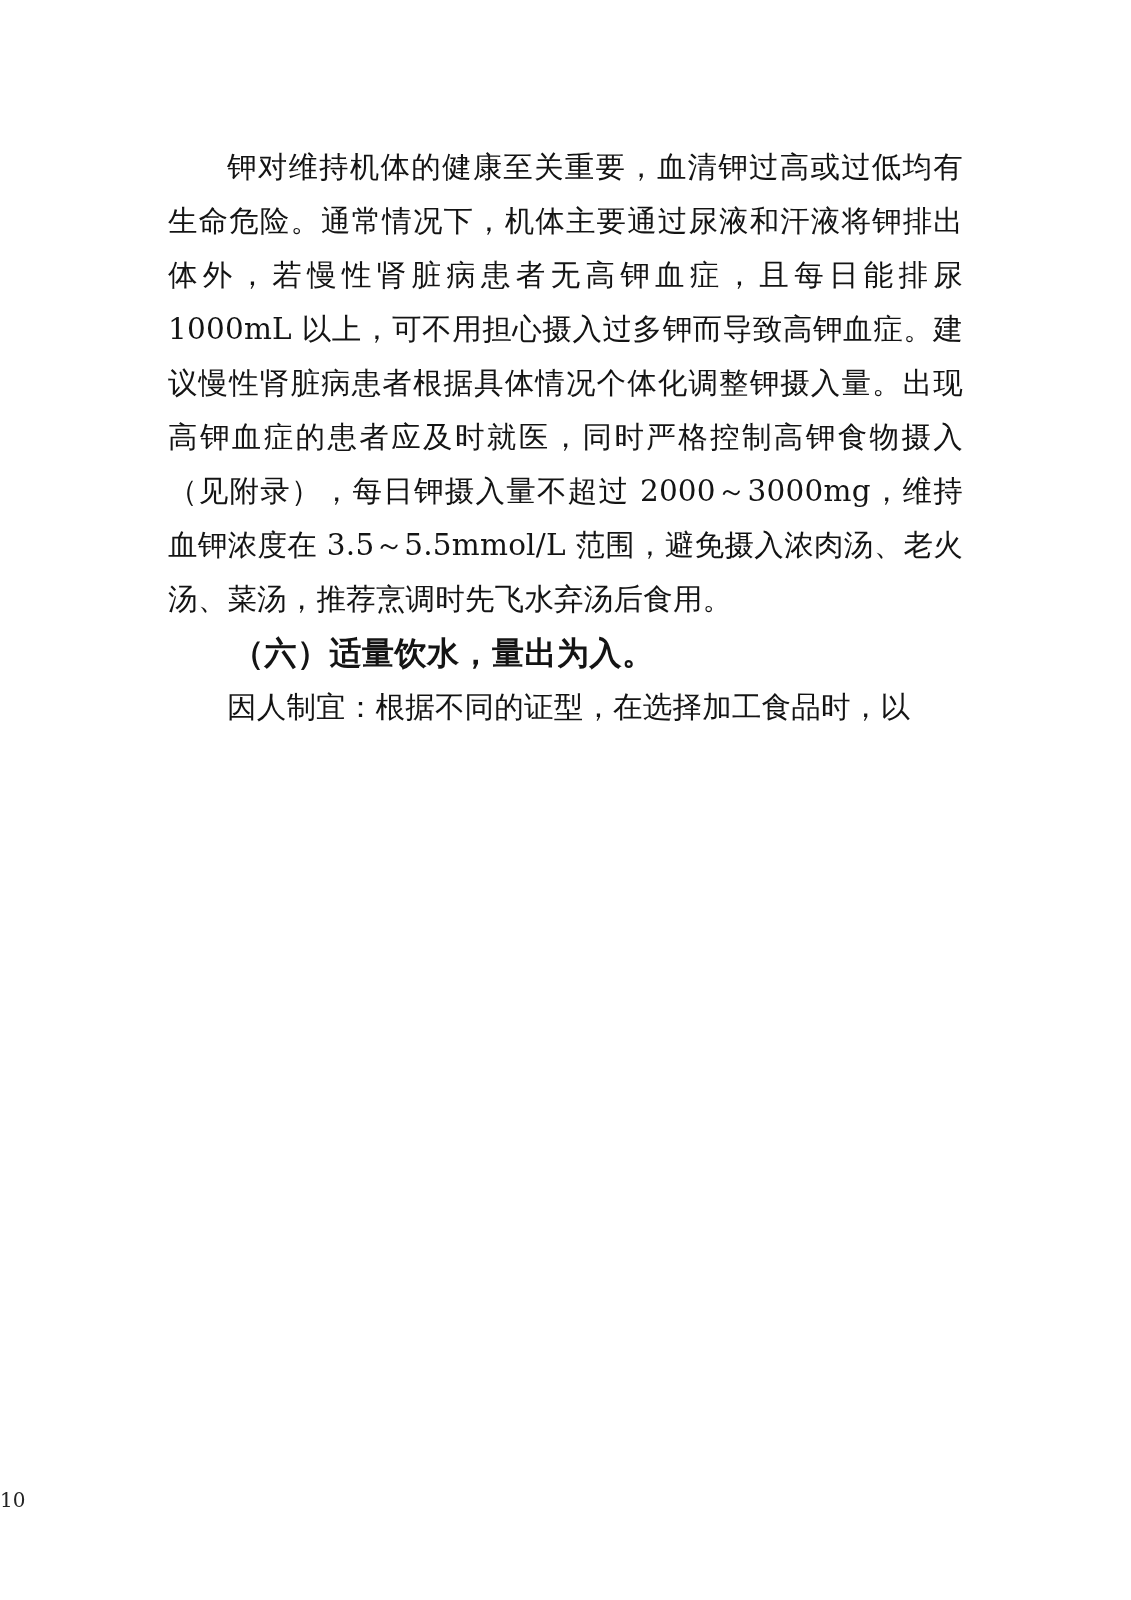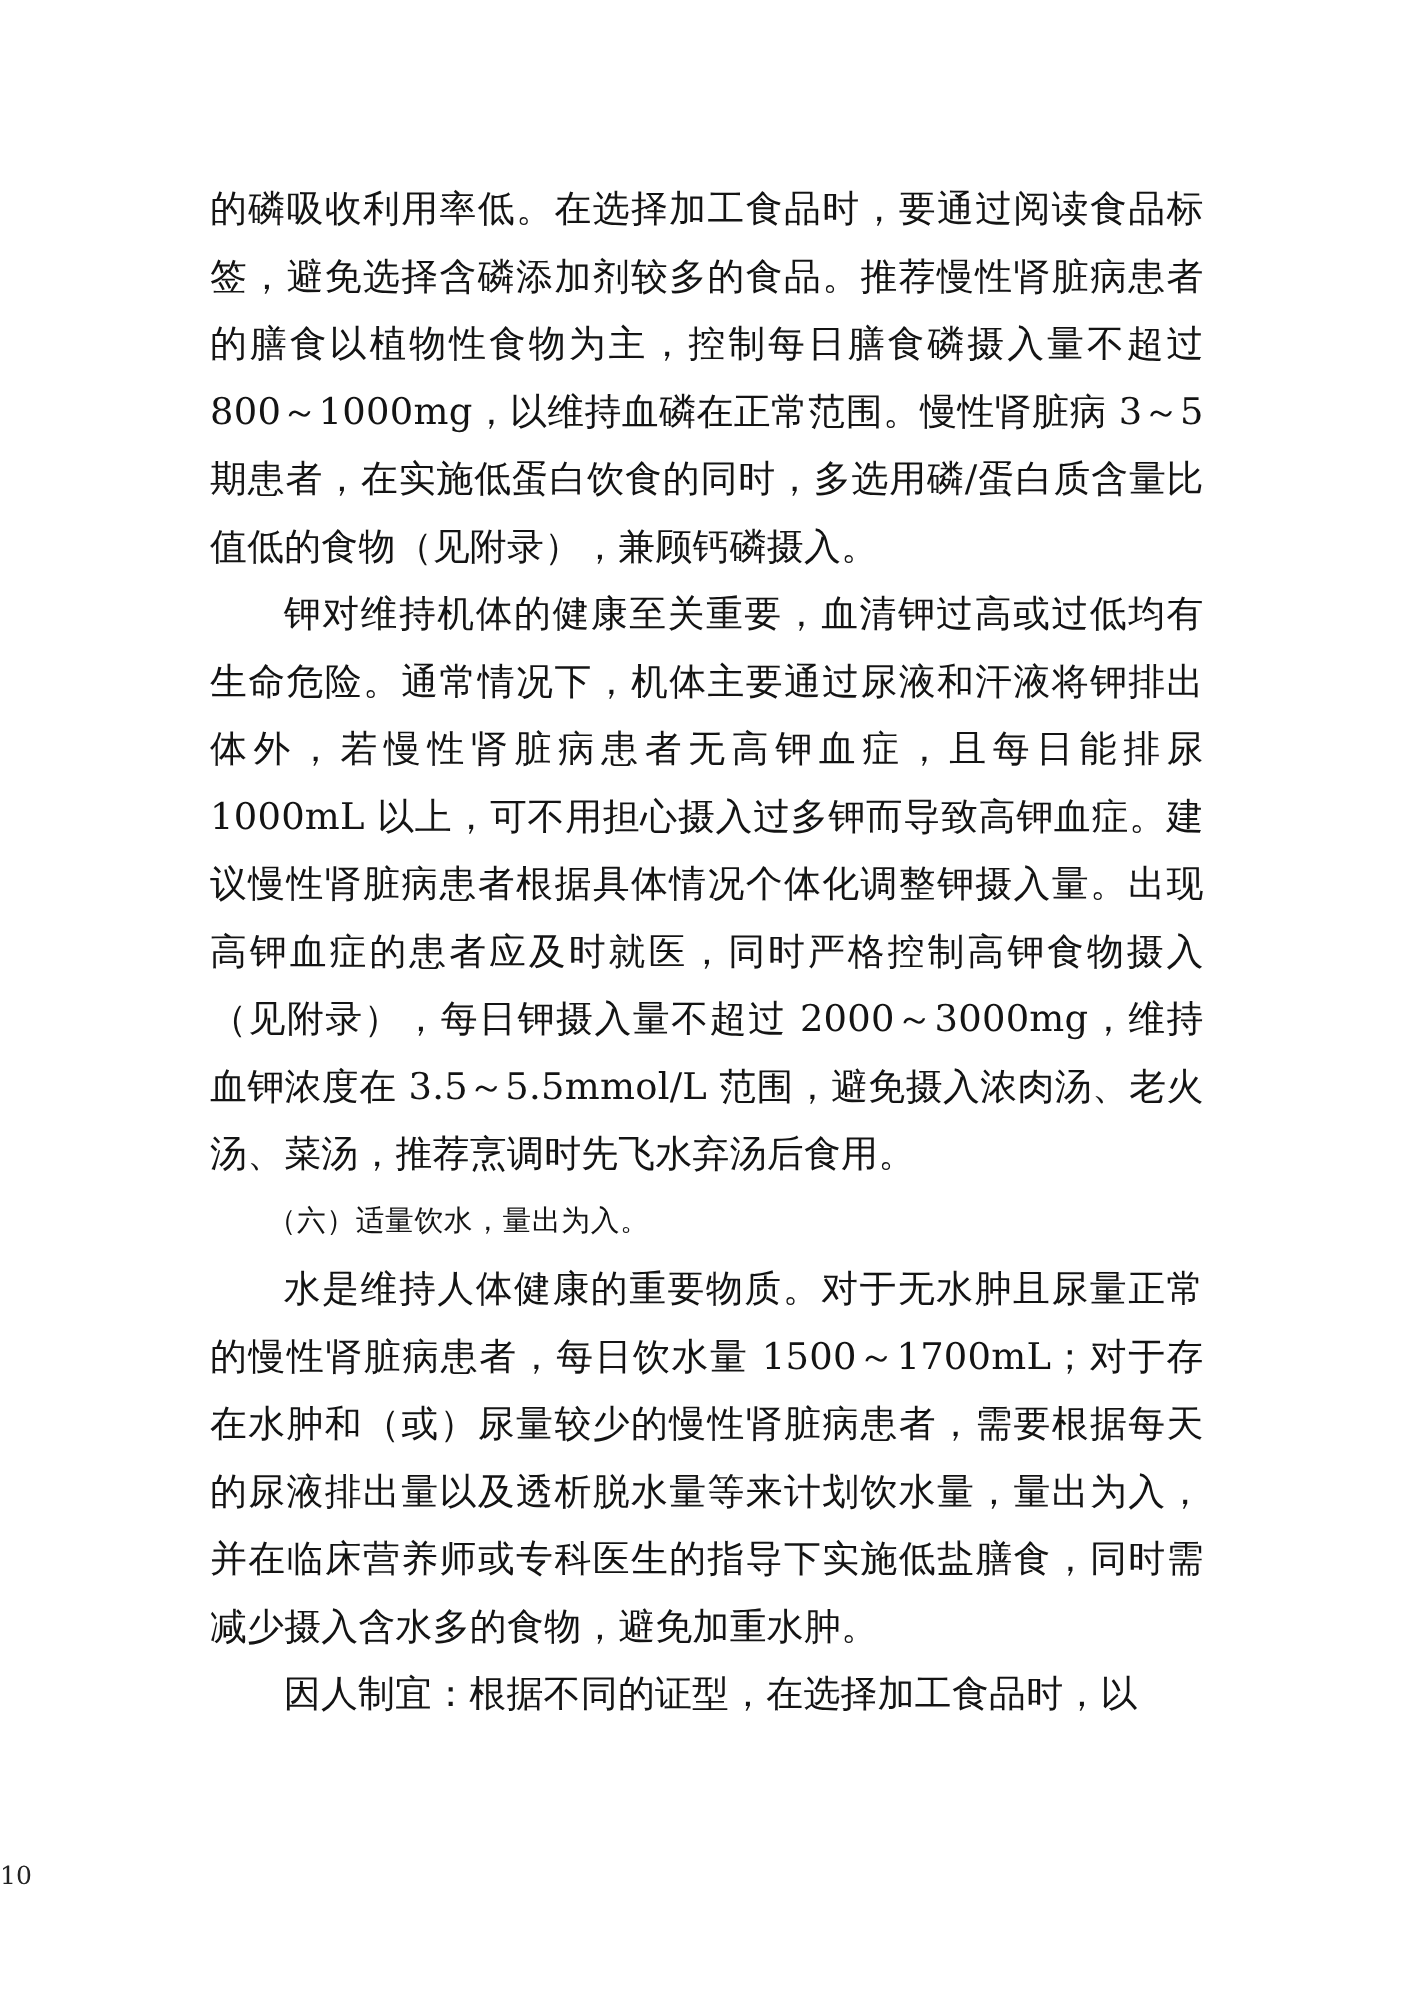--- a/index.html
+++ b/index.html
@@ -35,41 +35,39 @@
     text-indent: 2em;
     text-align: justify;
     text-justify: inter-ideograph;
   }
   .para.no-indent {
     text-indent: 0;
   }
   .heading {
     margin: 0;
     text-indent: 2em;
-    font-weight: normal;
-    font-size: 23px;
+    font-weight: bold;
+    font-size: 32px;
     line-height: 54px;
     letter-spacing: 0.5px;
   }
   .page-number {
     position: absolute;
     left: 0;
     right: 0;
     bottom: 88px;
     text-align: left;
     font-size: 20px;
     font-family: "DejaVu Serif", "Liberation Serif", serif;
     color: #232323;
   }
 </style>
 </head>
 <body>
 
 <div class="page">
   <div class="doc-body">
-    <p class="para no-indent">的磷吸收利用率低。在选择加工食品时，要通过阅读食品标签，避免选择含磷添加剂较多的食品。推荐慢性肾脏病患者的膳食以植物性食物为主，控制每日膳食磷摄入量不超过800～1000mg，以维持血磷在正常范围。慢性肾脏病 3～5 期患者，在实施低蛋白饮食的同时，多选用磷/蛋白质含量比值低的食物（见附录），兼顾钙磷摄入。</p>
     <p class="para">钾对维持机体的健康至关重要，血清钾过高或过低均有生命危险。通常情况下，机体主要通过尿液和汗液将钾排出体外，若慢性肾脏病患者无高钾血症，且每日能排尿 1000mL 以上，可不用担心摄入过多钾而导致高钾血症。建议慢性肾脏病患者根据具体情况个体化调整钾摄入量。出现高钾血症的患者应及时就医，同时严格控制高钾食物摄入（见附录），每日钾摄入量不超过 2000～3000mg，维持血钾浓度在 3.5～5.5mmol/L 范围，避免摄入浓肉汤、老火汤、菜汤，推荐烹调时先飞水弃汤后食用。</p>
     <p class="heading">（六）适量饮水，量出为入。</p>
-    <p class="para">水是维持人体健康的重要物质。对于无水肿且尿量正常的慢性肾脏病患者，每日饮水量 1500～1700mL；对于存在水肿和（或）尿量较少的慢性肾脏病患者，需要根据每天的尿液排出量以及透析脱水量等来计划饮水量，量出为入，并在临床营养师或专科医生的指导下实施低盐膳食，同时需减少摄入含水多的食物，避免加重水肿。</p>
     <p class="para">因人制宜：根据不同的证型，在选择加工食品时，以</p>
   </div>
   <div class="page-number">10</div>
 </div>
 
 </body></html>

